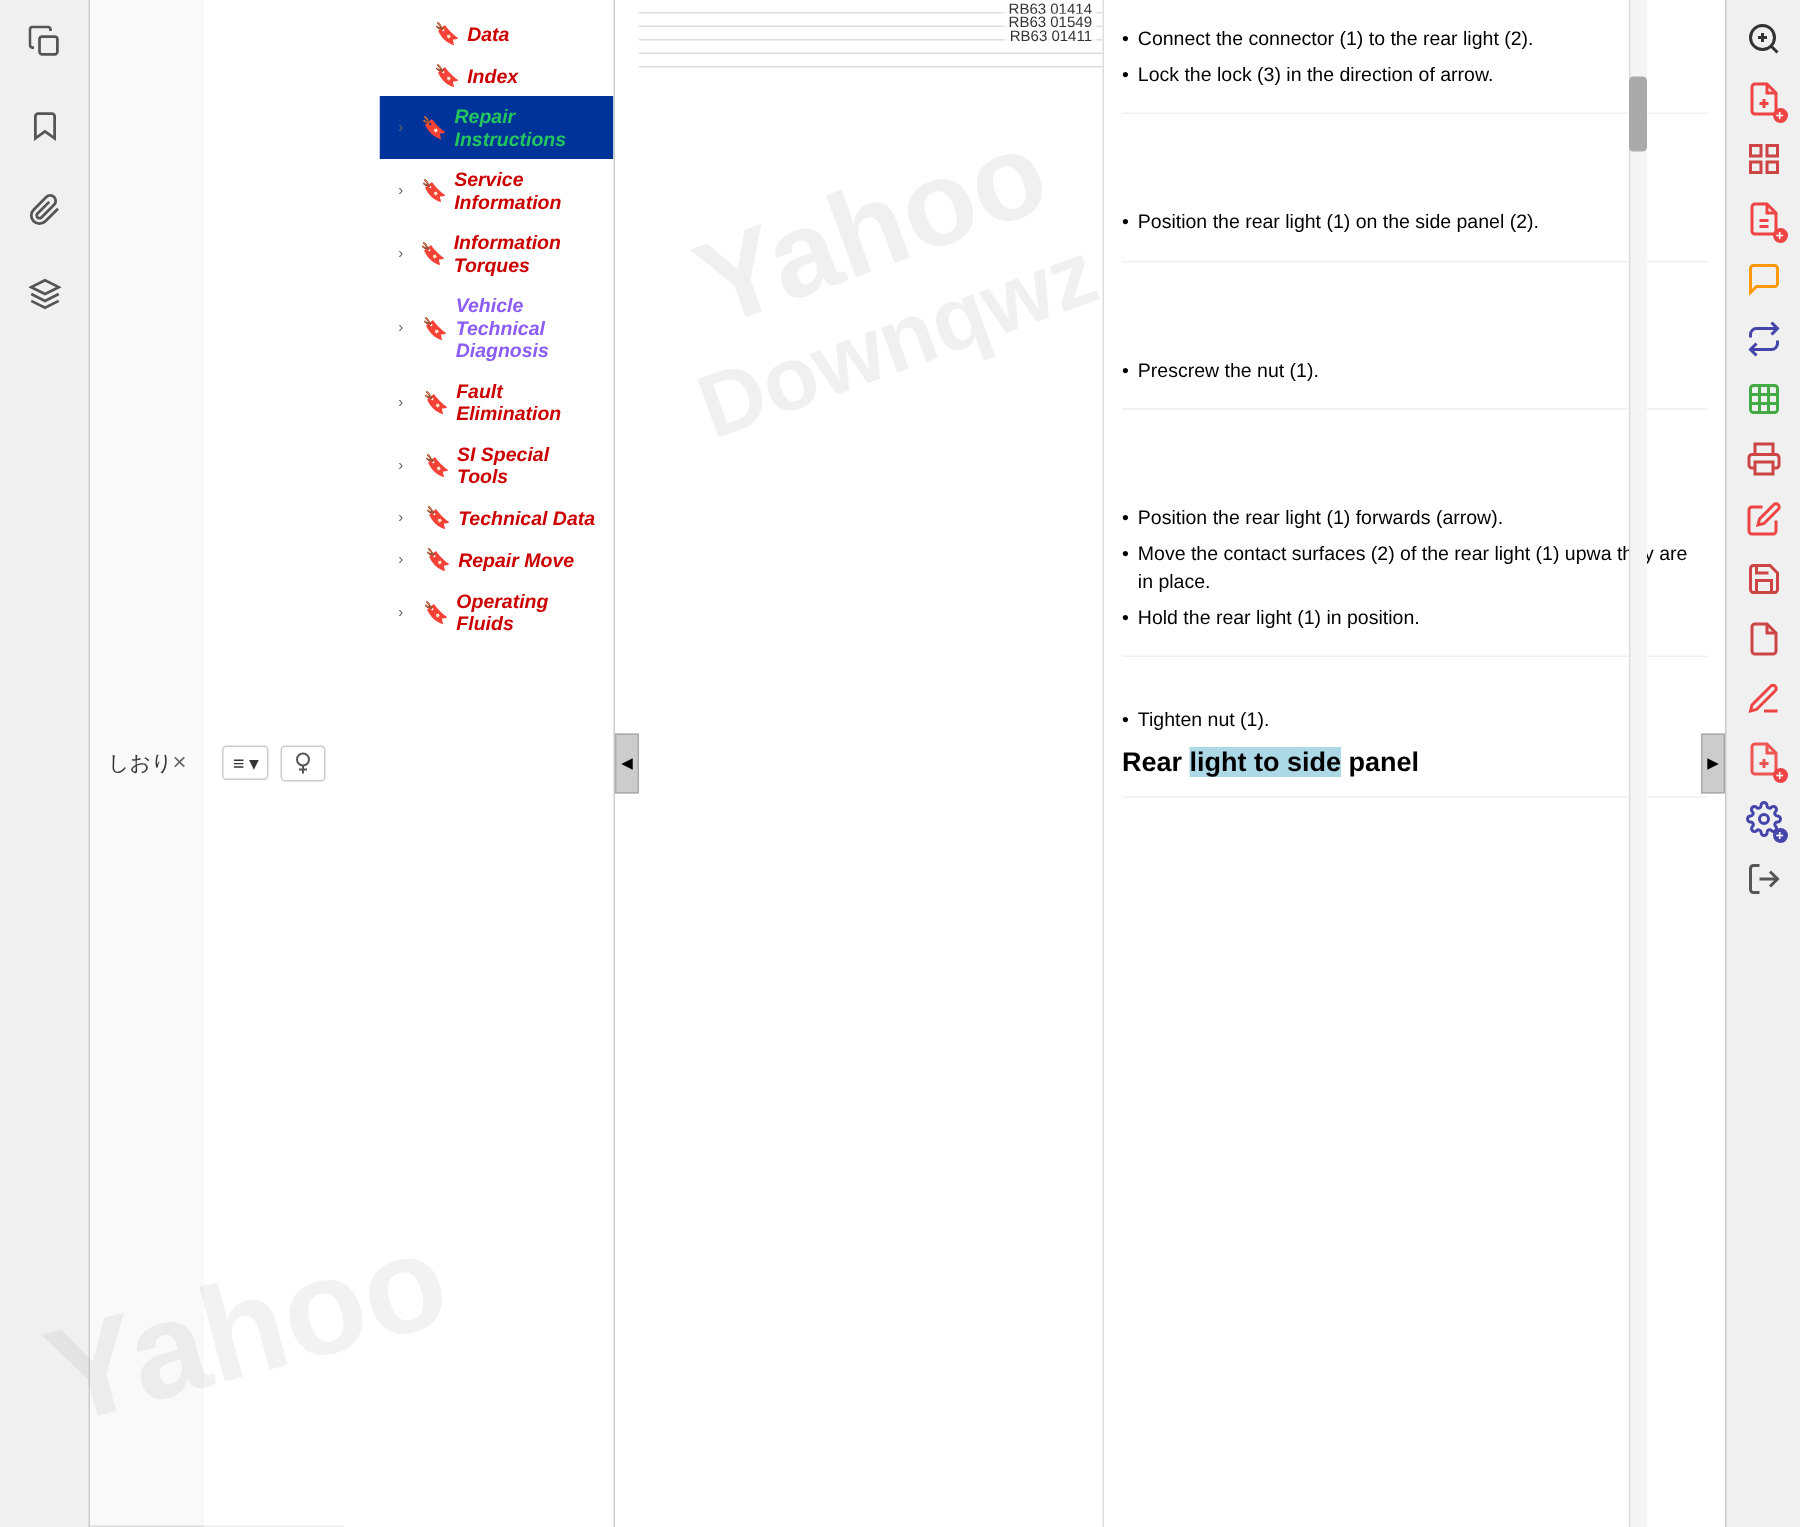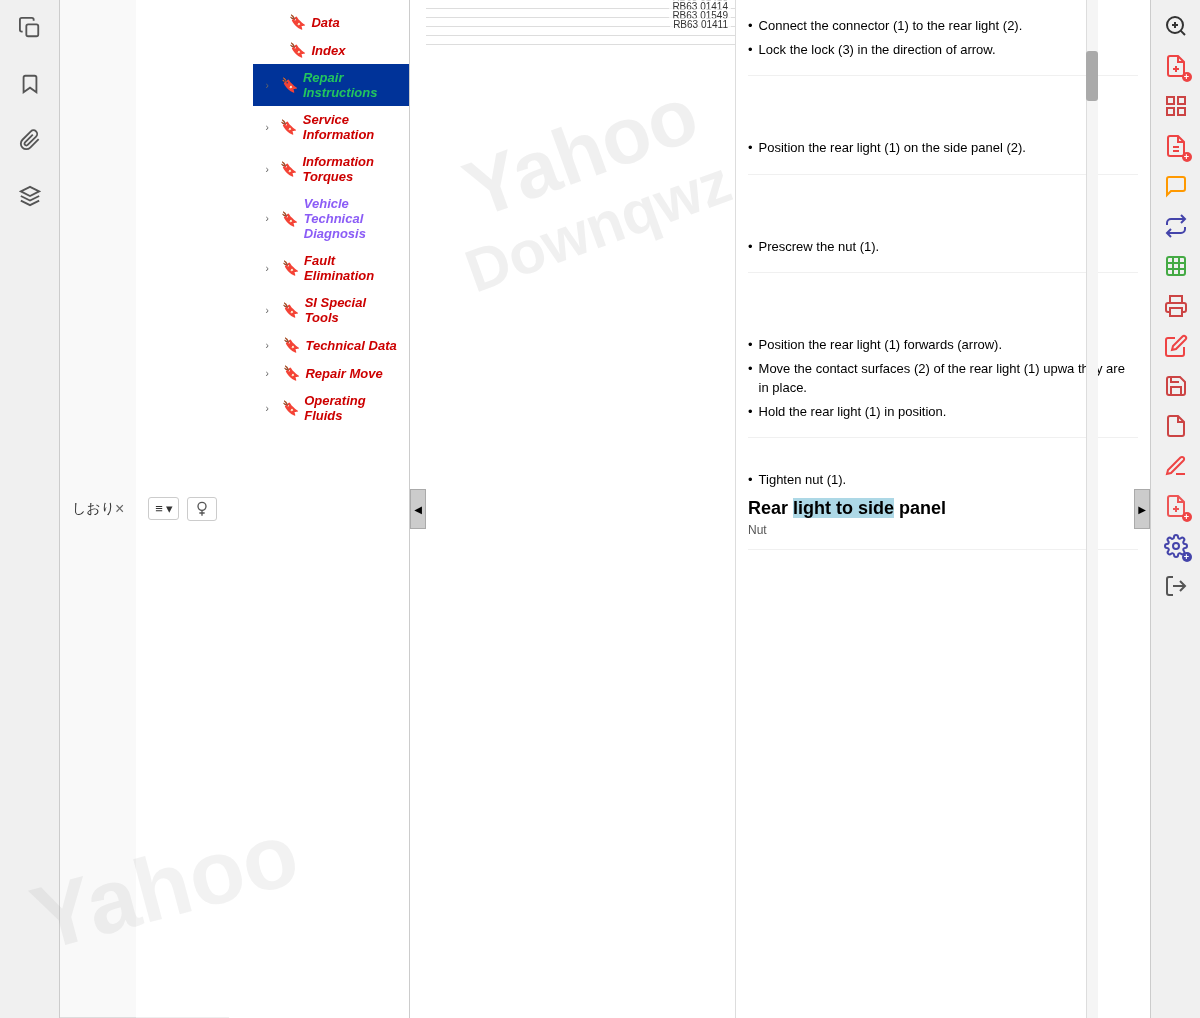--- a/index.html
+++ b/index.html
@@ -498,21 +498,20 @@
         </div>
 
         <div class="instruction-block" style="margin-top:20px;">
           <div class="instruction-item">
             <span class="bullet">•</span>
             <span>Tighten nut (1).</span>
           </div>
           <div style="margin-top:8px;font-weight:bold;font-size:18px;">
             Rear <span class="highlighted">light to side</span> panel
           </div>
-          <div style="font-size:12px;color:#555;margin-top:4px;">Nut</div>
         </div>
 
         <div style="position:absolute;top:100px;left:50px;pointer-events:none;z-index:0;opacity:0.12;">
           <div style="font-size:80px;font-weight:bold;color:#888;transform:rotate(-20deg);white-space:nowrap;">Yahoo</div>
           <div style="font-size:60px;font-weight:bold;color:#888;transform:rotate(-20deg);white-space:nowrap;">Downqwz</div>
         </div>
       </div>
     </div>
 
     <div class="collapse-btn-right">▶</div>

